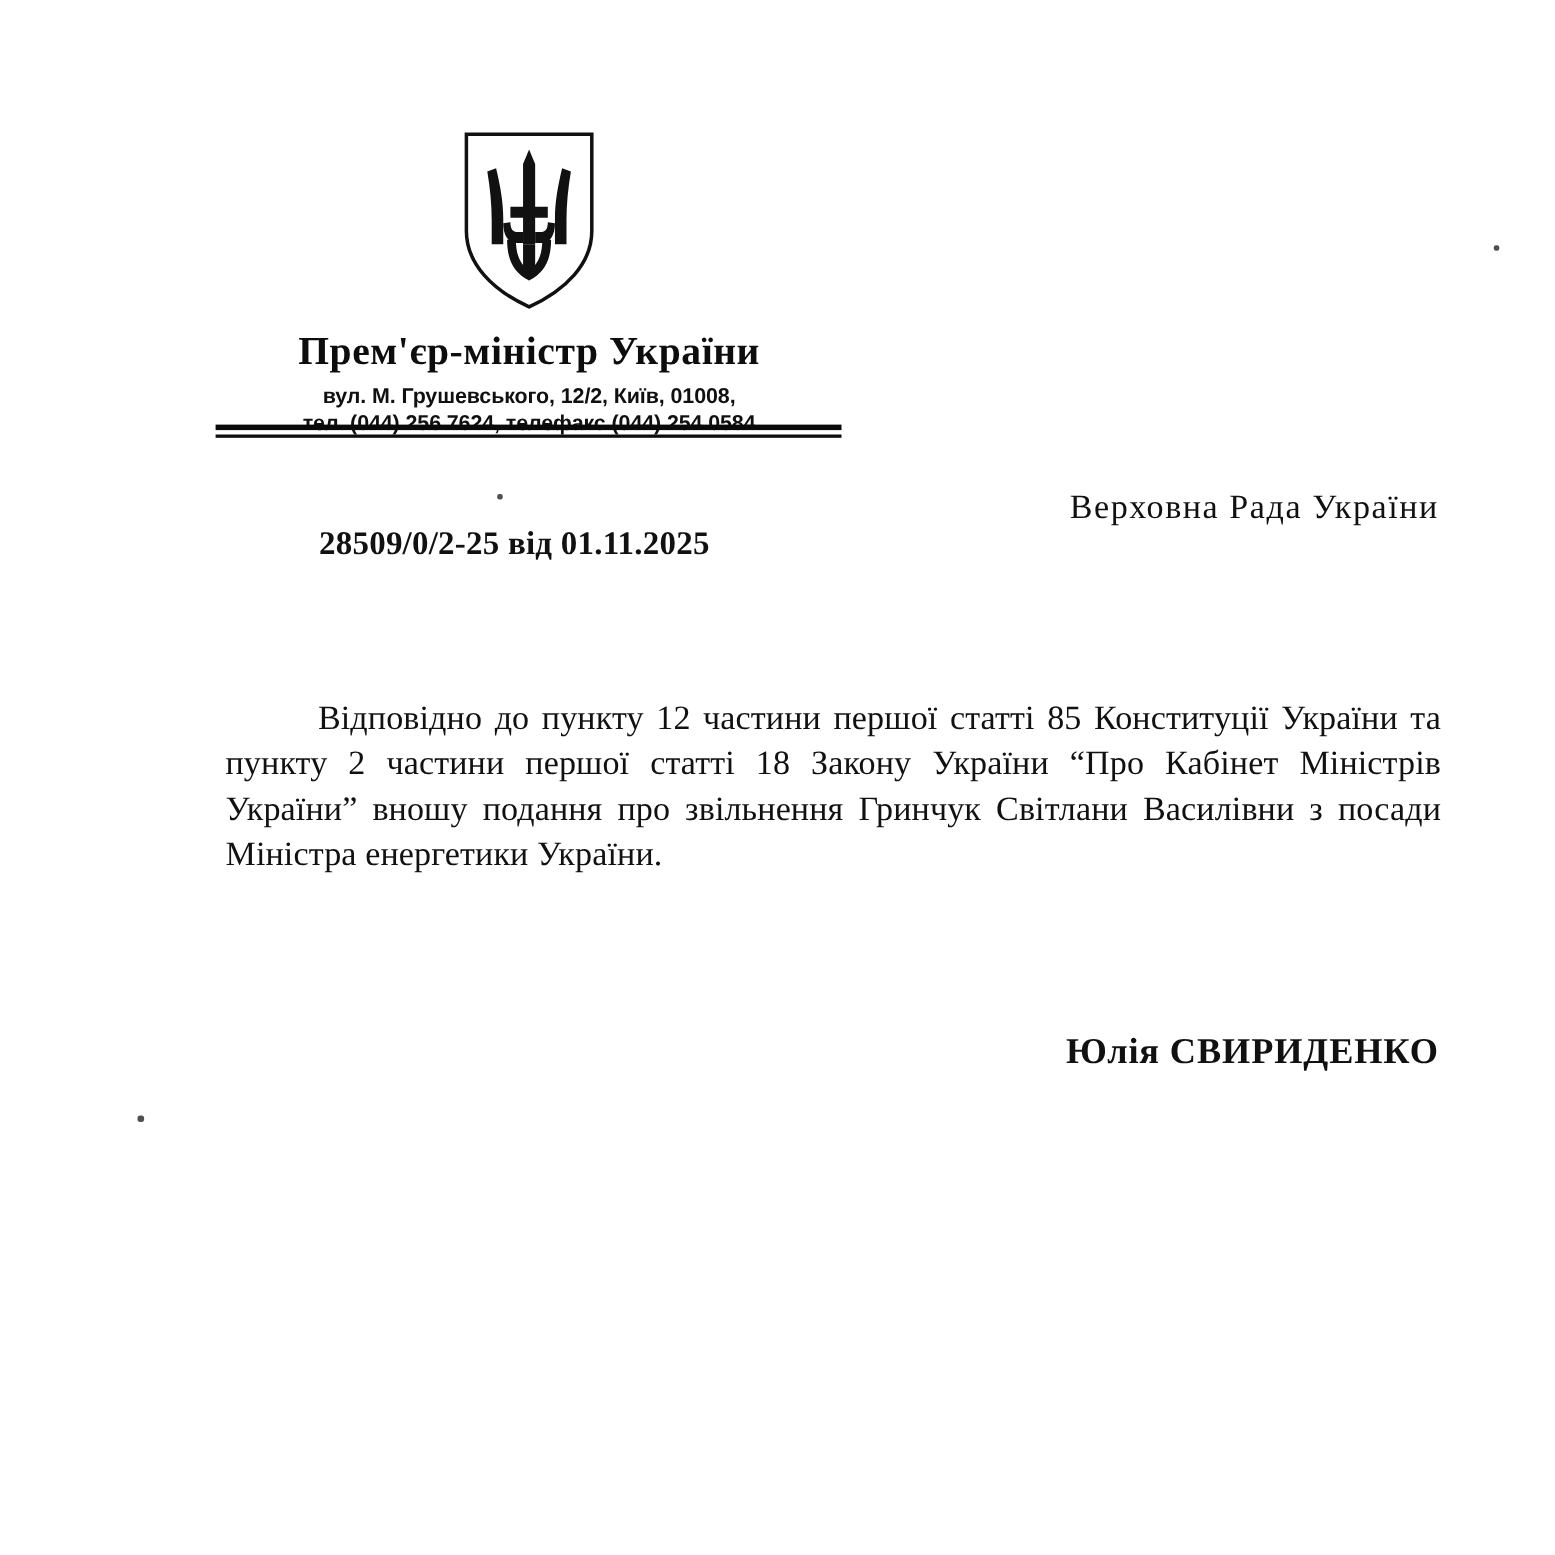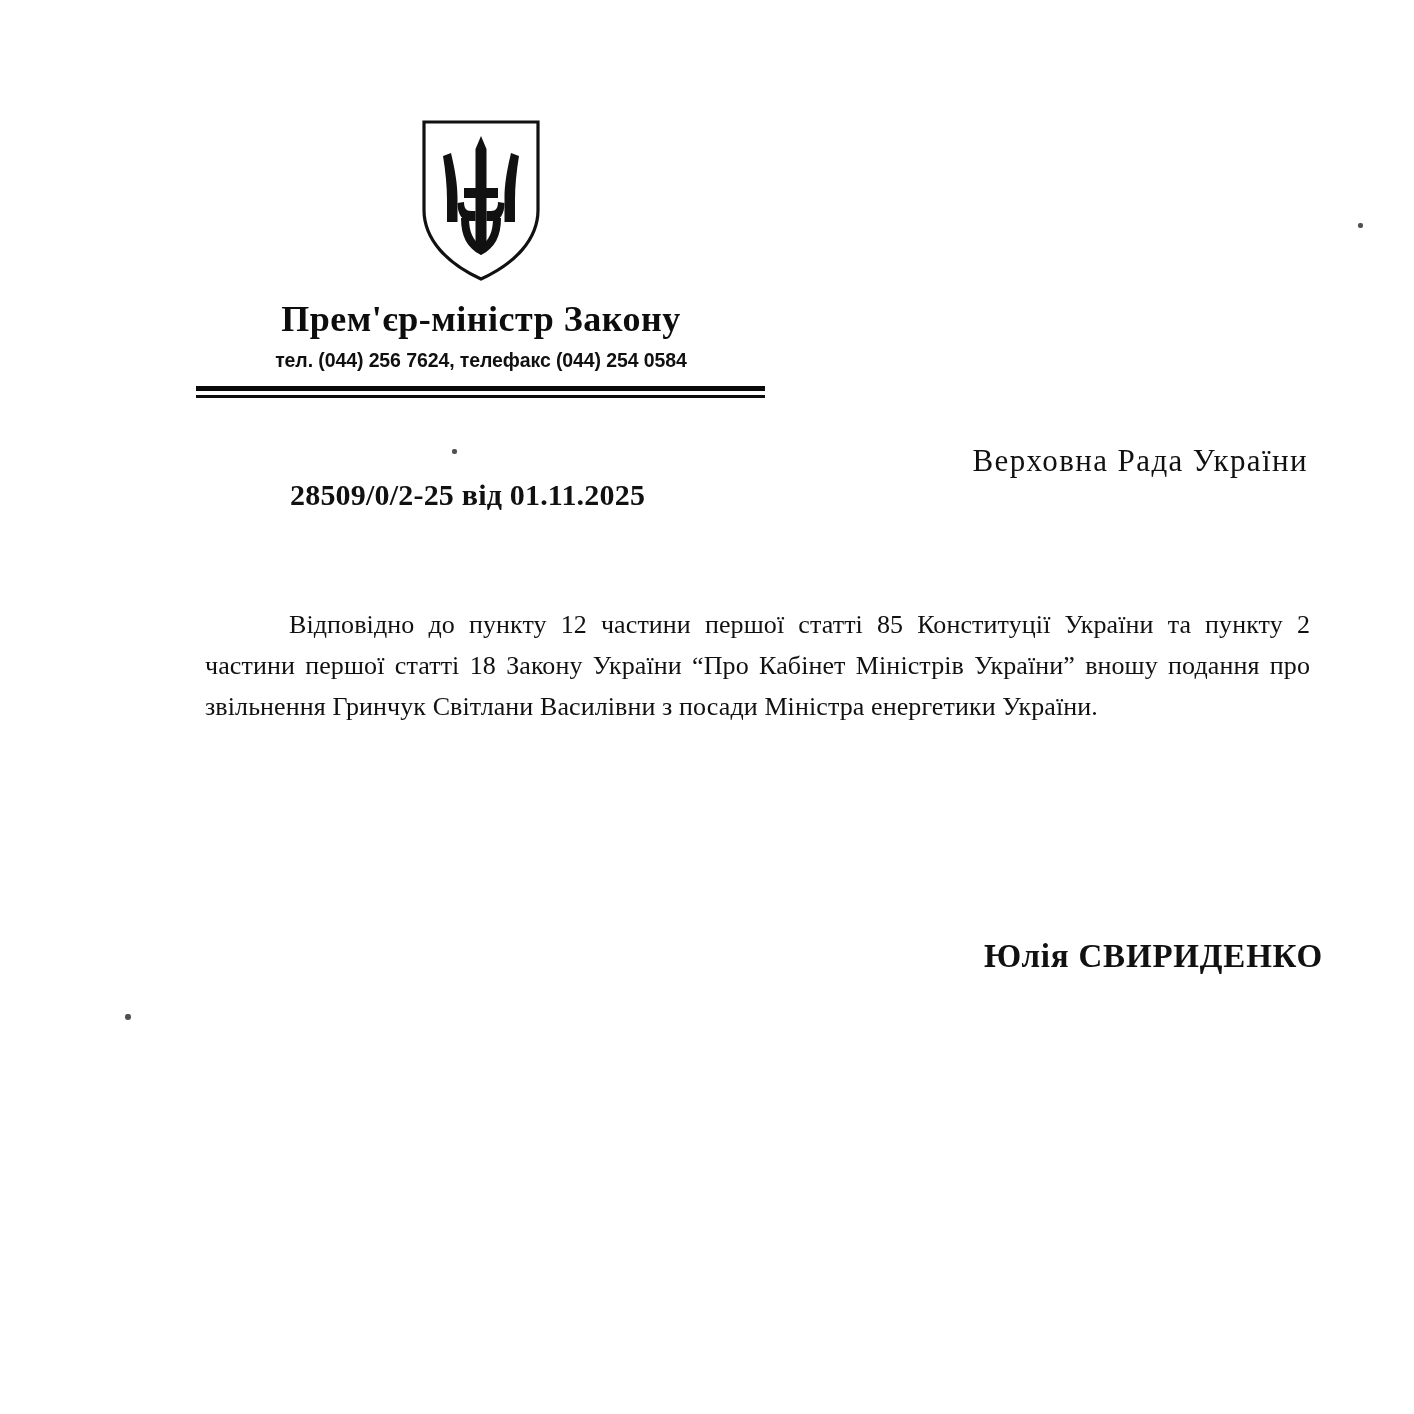--- a/index.html
+++ b/index.html
@@ -93,35 +93,35 @@
     font-weight: normal;
     font-size: 31px;
     letter-spacing: 1.4px;
     white-space: nowrap;
   }
 
   
   .body-text {
     position: absolute;
     left: 205px;
-    top: 604px;
+    top: 632px;
     width: 1105px;
-    font-size: 26px;
+    font-size: 31px;
     line-height: 41px;
     text-align: justify;
     text-indent: 84px;
     text-justify: inter-word;
     letter-spacing: 0.1px;
     hyphens: none;
   }
 
   
   .signature {
     position: absolute;
-    right: 91px;
+    right: 106px;
     top: 938px;
     font-weight: bold;
     font-size: 33px;
     letter-spacing: 0.8px;
     white-space: nowrap;
   }
 
   
   .speck {
     position: absolute;
@@ -156,23 +156,24 @@
         <path d="M38.5 85 C38.5 96 43 103 51 103 H56.5 V93 H52 C47 93 45 90 45 84 Z"></path>
 
         <path d="M85.5 85 C85.5 96 81 103 73 103 H67.5 V93 H72 C77 93 79 90 79 84 Z"></path>
 
         <path d="M42 100 L50 100 C50 114 54 122 62 128 L62 137 C48 130 42 118 42 100 Z"></path>
 
         <path d="M82 100 L74 100 C74 114 70 122 62 128 L62 137 C76 130 82 118 82 100 Z"></path>
       </g>
     </svg>
 
-    <div class="org-title">Прем'єр-міністр Закону</div>
+    <div class="org-title">Прем'єр-міністр України</div>
 
     <div class="address-block">
+      <div class="address-line">вул. М. Грушевського, 12/2, Київ, 01008,</div>
       <div class="address-line">тел. (044) 256 7624, телефакс (044) 254 0584</div>
     </div>
   </div>
 
   <div class="rules">
     <div class="rule-thick"></div>
     <div class="rule-gap"></div>
     <div class="rule-thin"></div>
   </div>
 

